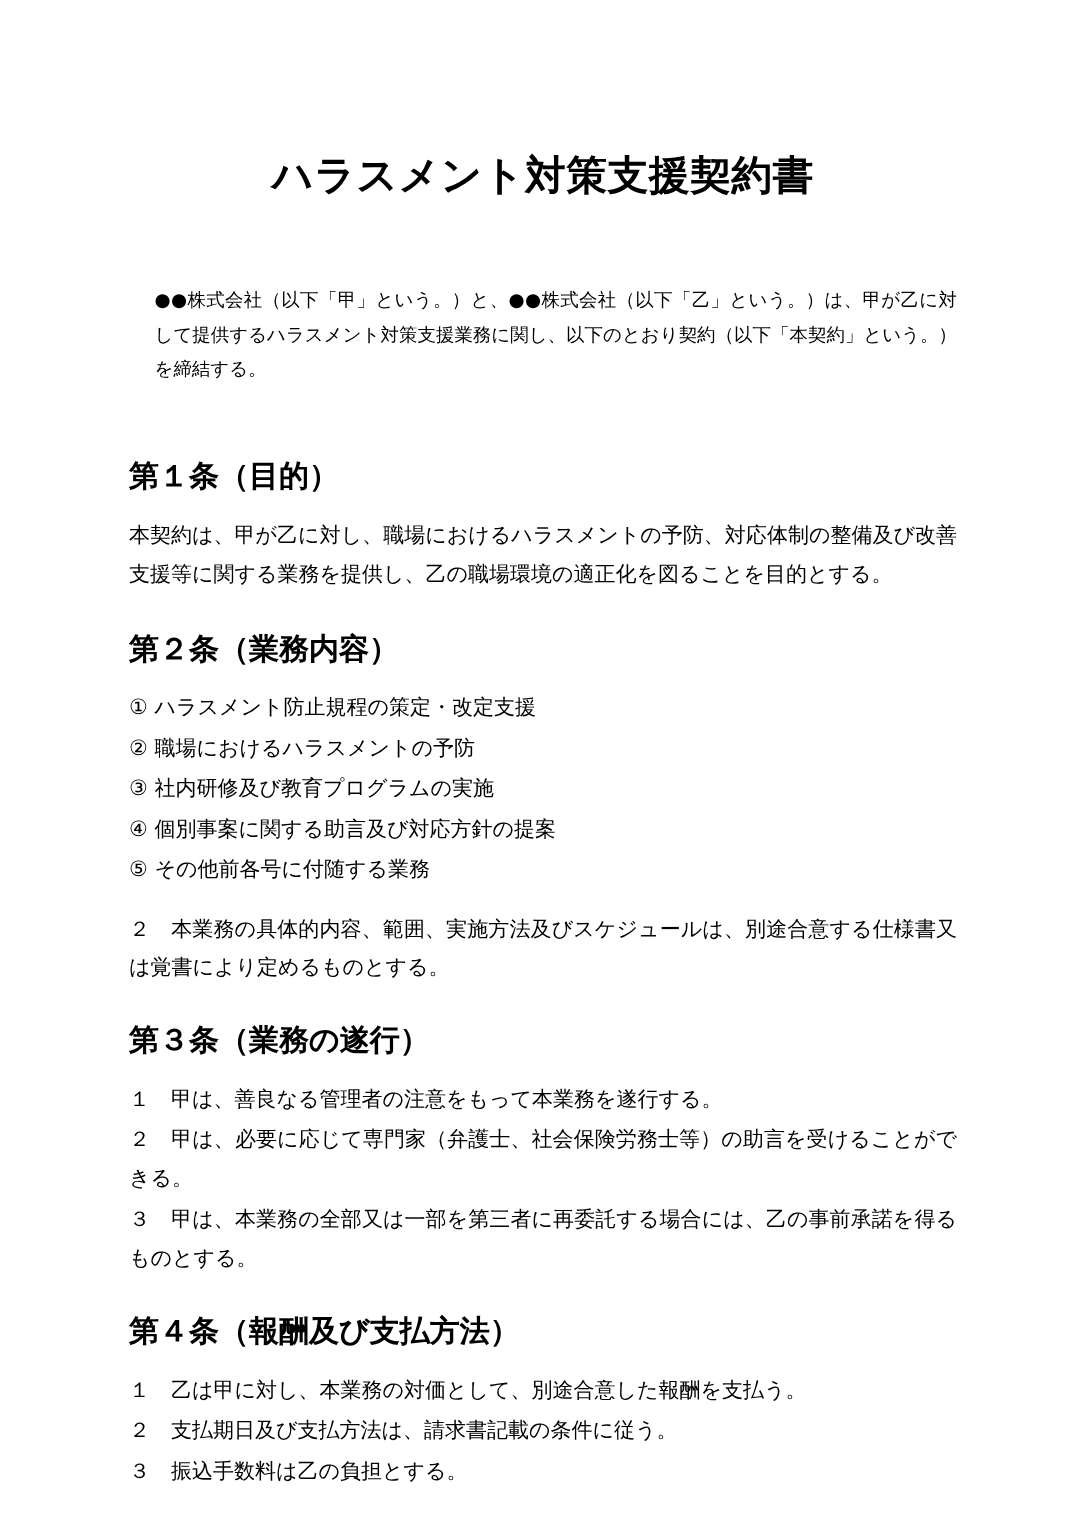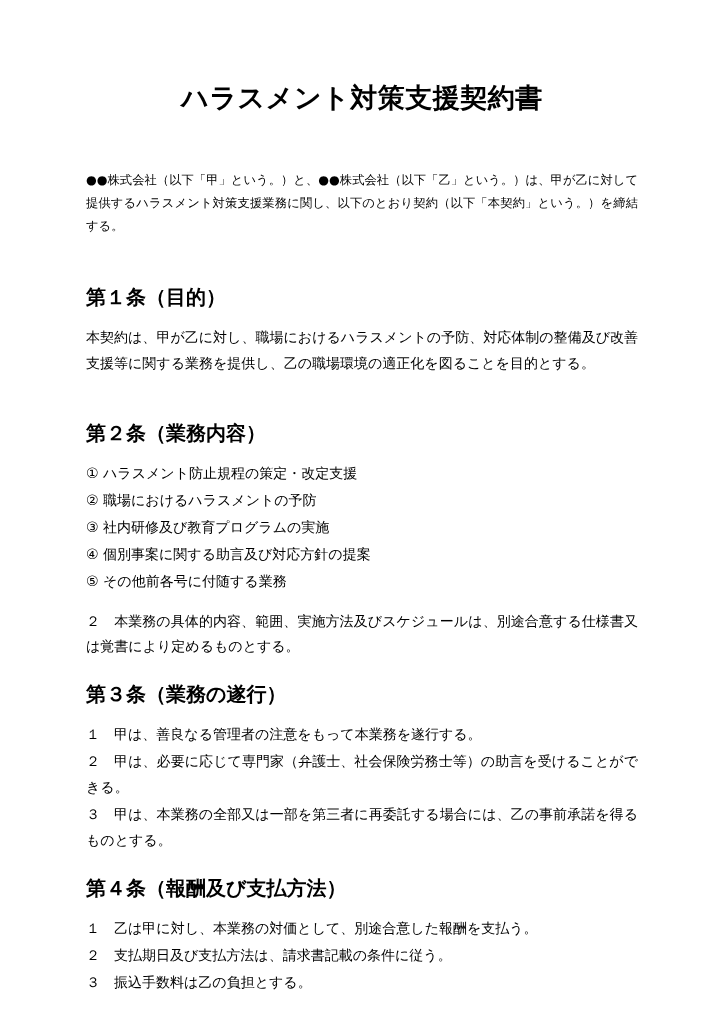--- a/index.html
+++ b/index.html
@@ -20,31 +20,32 @@
     height: 1024px;
     box-sizing: border-box;
     padding: 0 86px;
   }
   .doc-title {
     text-align: center;
     font-size: 27px;
     font-weight: bold;
     letter-spacing: 0.5px;
     margin: 0;
-    padding-top: 80px;
+    padding-top: 100px;
     line-height: 1.3;
   }
   .intro {
     margin-top: 54px;
     font-size: 12.3px;
     line-height: 1.85;
     text-align: justify;
+    margin-left: 17px;
   }
   .article {
-    margin-top: 42px;
+    margin-top: 21px;
   }
   .article.first {
     margin-top: 46px;
   }
   .article-heading {
     font-size: 20px;
     font-weight: bold;
     margin: 0 0 14px 0;
     line-height: 1.4;
   }

